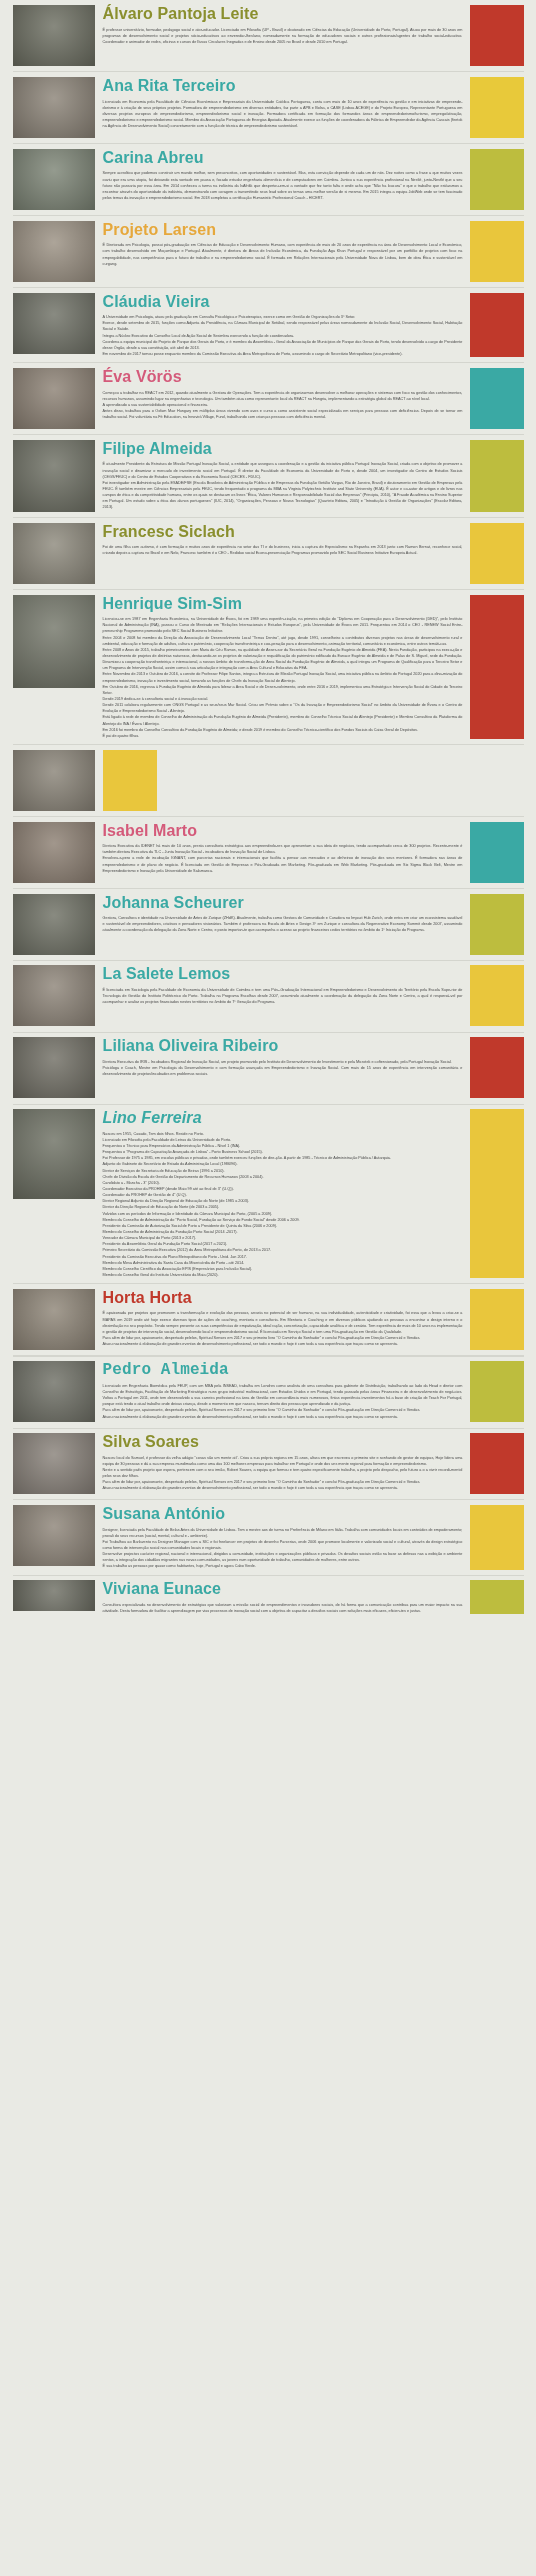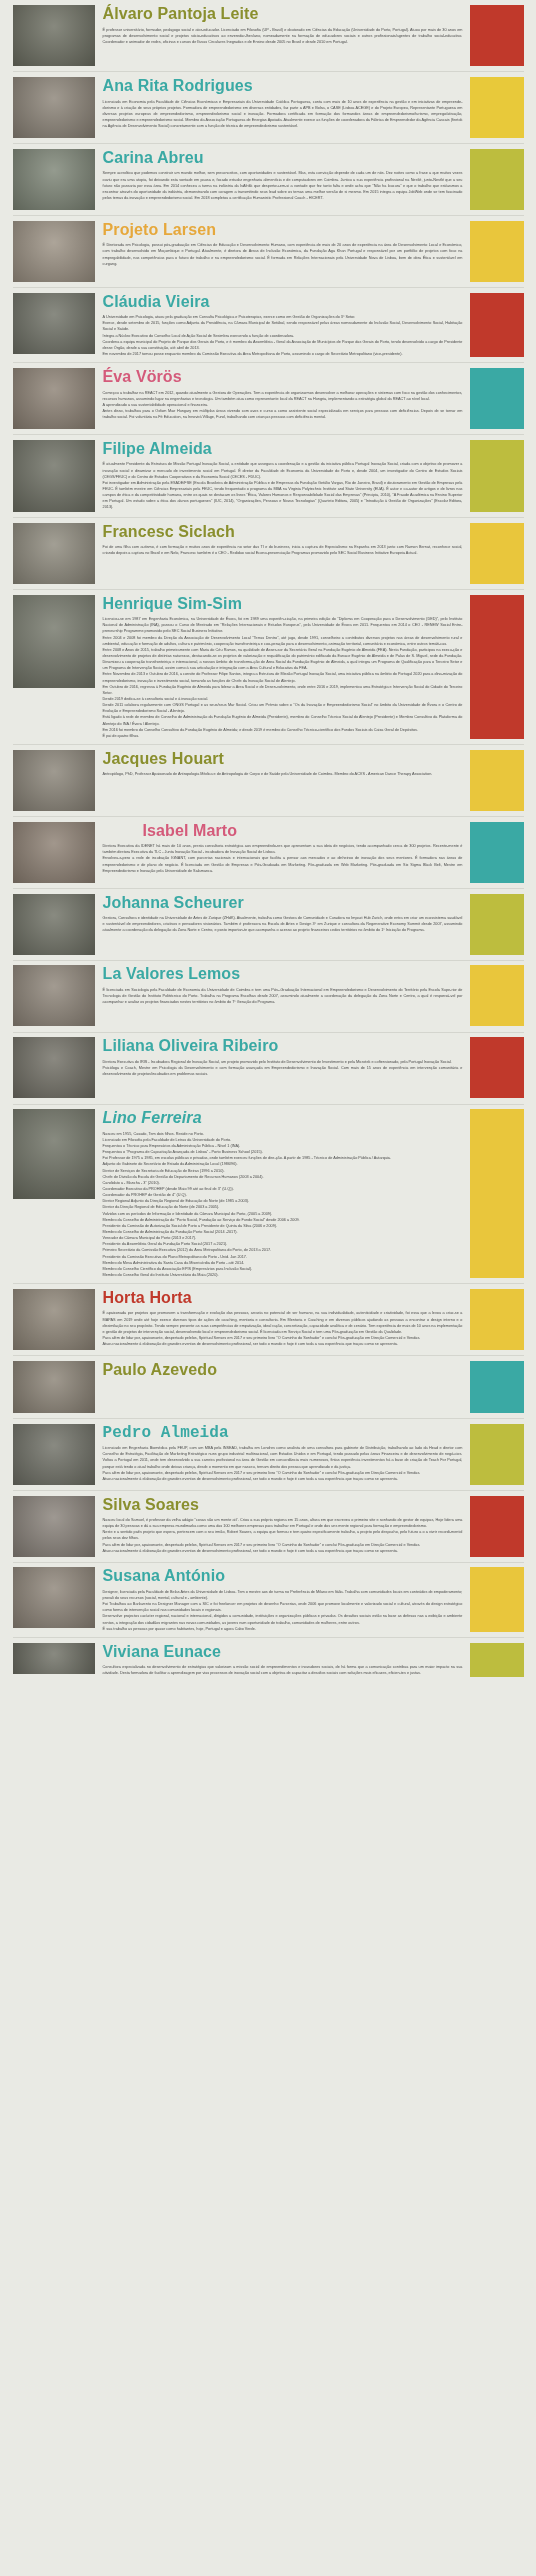--- a/index.html
+++ b/index.html
@@ -83,21 +83,21 @@
         <div class="bio">É professor universitário, formador, pedagogo social e ator-educador. Licenciado em Filosofia (UP - Brasil) e doutorado em Ciências da Educação (Universidade do Porto, Portugal). Atuou por mais de 30 anos em programas de desenvolvimento social e projetos sócio-educativos ao enveredar-lhes/ano, nomeadamente na formação de educadores sociais e outros profissionais/agentes de trabalho social-educativo. Coordenador e animador de redes, oficinas e cursos de Iluvas Circulares Inegradas e de Ensino desde 2005 no Brasil e desde 2010 em Portugal.</div>
       </div>
       <div class="swatch" style="background: rgb(192, 57, 43); min-height: 61px;"></div>
     </div>
     <div class="sep"></div>
     <div class="person">
       <div class="photo" style="height: 61px; background: rgb(140, 132, 120);">
         <div class="ph-inner" style="background: radial-gradient(circle at 50% 35%, rgba(255, 255, 255, 0.18), rgba(0, 0, 0, 0.25));"></div>
       </div>
       <div class="body">
-        <div class="name" style="color: rgb(58, 169, 164);">Ana Rita Rodrigues</div>
+        <div class="name" style="color: rgb(58, 169, 164);">Ana Rita Terceiro</div>
         <div class="bio">Licenciada em Economia pela Faculdade de Ciências Económicas e Empresariais da Universidade Católica Portuguesa, conta com mais de 10 anos de experiência na gestão e em iniciativas de empreende-dorismo e à criação de seus próprios projetos. Formadora de empreendedorismo em diversas entidades, faz parte a APB e Bolsa, o CASE (Lisboa ACEGE) e do Projeto Europeu, Representante Portuguesa em diversas projetos europeus de empreendedorismo, empreendedorismo social e inovação. Formadora certificada em formação dos formandos áreas de empreendedorismo/turismo, emprego/ativação, empreendedorismo e empreendedorismo social. Membro da Associação Portuguesa de Energias Apoiada. Atualmente exerce as funções de coordenadora da Fábrica de Empreendedor da Agência Cascais (firetok na Agência de Desenvolvimento Social) concretamente com a função de técnica de empreendedorismo sustentável.</div>
       </div>
       <div class="swatch" style="background: rgb(232, 201, 58); min-height: 61px;"></div>
     </div>
     <div class="sep"></div>
     <div class="person">
       <div class="photo" style="height: 61px; background: rgb(125, 133, 118);">
         <div class="ph-inner" style="background: radial-gradient(circle at 50% 35%, rgba(255, 255, 255, 0.18), rgba(0, 0, 0, 0.25));"></div>
       </div>
       <div class="body">
@@ -186,33 +186,29 @@
 Em 2016 foi membro do Conselho Consultivo da Fundação Eugénio de Almeida; e desde 2019 é membro do Conselho Técnico-científico dos Fundos Sociais da Caixa Geral de Depósitos.
 É pai de quatro filhas.</div>
       </div>
       <div class="swatch" style="background: rgb(192, 57, 43); min-height: 93px;"></div>
     </div>
     <div class="sep"></div>
     <div class="person">
       <div class="photo" style="height: 61px; background: rgb(138, 132, 120);">
         <div class="ph-inner" style="background: radial-gradient(circle at 50% 35%, rgba(255, 255, 255, 0.18), rgba(0, 0, 0, 0.25));"></div>
       </div>
-      <div class="body">
-        <div class="name" style="color: rgb(138, 143, 46);">Jacques Houart</div>
-        <div class="bio">Antropólogo, PhD, Professor Apaixonado de Antropologia Médica e de Antropologia de Corpo e de Saúde pela Universidade de Coimbra. Membro do ACVS - American Dance Therapy Association.</div>
-      </div>
       <div class="swatch" style="background: rgb(233, 198, 60); min-height: 61px;"></div>
     </div>
     <div class="sep"></div>
     <div class="person">
       <div class="photo" style="height: 61px; background: rgb(141, 128, 115);">
         <div class="ph-inner" style="background: radial-gradient(circle at 50% 35%, rgba(255, 255, 255, 0.18), rgba(0, 0, 0, 0.25));"></div>
       </div>
       <div class="body">
-        <div class="name" style="color: rgb(212, 90, 122); margin-left: 40px;">Isabel Marto</div>
+        <div class="name" style="color: rgb(212, 90, 122);">Isabel Marto</div>
         <div class="bio">Diretora Executiva da IDENET há mais de 10 anos, presta consultoria estratégica aos empreendedo-res que apresentam a sua ideia de negócios, tendo acompanhado cerca de 300 projetos. Recente-mente é também diretora Executiva da TLC - Junta Inovação Social - incubadora de Inovação Social de Lisboa.
 Envolveu-s-pero a rede de incubação IGNANT, com parcerias nacionais e internacionais que facilita a pensar aos mercados e ao dinheiroo de inovação dos seus mentores. É formadora nas áreas de empreendedorismo e de plano de negócio. É licenciada em Gestão de Empresas e Pós-Graduada em Marketing. Pós-graduada em Web Marketing. Pós-graduada em Six Sigma Black Belt, Mestre em Empreendedorismo e Inovação pela Universidade de Salamanca.</div>
       </div>
       <div class="swatch" style="background: rgb(58, 169, 164); min-height: 61px;"></div>
     </div>
     <div class="sep"></div>
     <div class="person">
       <div class="photo" style="height: 61px; background: rgb(111, 113, 101);">
         <div class="ph-inner" style="background: radial-gradient(circle at 50% 35%, rgba(255, 255, 255, 0.18), rgba(0, 0, 0, 0.25));"></div>
       </div>
@@ -221,21 +217,21 @@
         <div class="bio">Gestora, Consultora e identidade na Universidade de Artes de Zurique (ZHdK). Atualmente, trabalha como Gestora de Comunidade e Curadora no Impact Hub Zurich, onde entra em criar um ecossistema saudável e sustentável de empreendedores, criativos e pensadores visionários. Também é professora na Escola de Artes e Design 3º em Zurique e consultora da Regenerative Economy Summit desde 2007, assumindo atualmente a coordenação da delegação da Zona Norte e Centro, e posto importan-te que acompanha o acesso ao projeto financeiros cedos territórios no âmbito do 1º Iniciação do Programa.</div>
       </div>
       <div class="swatch" style="background: rgb(189, 189, 62); min-height: 61px;"></div>
     </div>
     <div class="sep"></div>
     <div class="person">
       <div class="photo" style="height: 61px; background: rgb(142, 133, 121);">
         <div class="ph-inner" style="background: radial-gradient(circle at 50% 35%, rgba(255, 255, 255, 0.18), rgba(0, 0, 0, 0.25));"></div>
       </div>
       <div class="body">
-        <div class="name" style="color: rgb(58, 169, 164);">La Valores Lemos</div>
+        <div class="name" style="color: rgb(58, 169, 164);">La Salete Lemos</div>
         <div class="bio">É licenciada em Sociologia pela Faculdade de Economia da Universidade de Coimbra e tem uma Pós--Graduação Internacional em Empreendedorismo e Desenvolvimento do Território pela Escola Supe-rior de Tecnologia de Gestão do Instituto Politécnico do Porto. Trabalha na Programa Escolhas desde 2007, assumindo atualmente a coordenação da delegação da Zona Norte e Centro, a qual é responsá-vel por acompanhar e avaliar os projetos financiados nestes territórios no âmbito do 7º Geração do Programa.</div>
       </div>
       <div class="swatch" style="background: rgb(233, 198, 60); min-height: 61px;"></div>
     </div>
     <div class="sep"></div>
     <div class="person">
       <div class="photo" style="height: 61px; background: rgb(113, 111, 101);">
         <div class="ph-inner" style="background: radial-gradient(circle at 50% 35%, rgba(255, 255, 255, 0.18), rgba(0, 0, 0, 0.25));"></div>
       </div>
       <div class="body">
@@ -286,30 +282,20 @@
       </div>
       <div class="body">
         <div class="name" style="color: rgb(192, 57, 43);">Horta Horta</div>
         <div class="bio">É apaixonada por projetos que promovem a transformação e evolução das pessoas, arrasta no potencial de ser humano, na sua individualidade, autenticidade e criatividade, foi essa que a levou a criar-se a MAPAS em 2019 onde até hoje exerce diversos tipos de ações de coaching, mentoria e consultoria. Em Mentoria e Coaching e em diversos públicos ajudando as pessoas a encontrar o design interno e o dissimilação no seu propósito. Tendo sempre presente as suas competências de empatização, ideal ração, concretização, capacidade analítica e de cenário. Tem experiência de mais de 10 anos na implementação e gestão de projetos de intervenção social, desenvolvendo local e empreendedorismo social. É licenciada em Serviço Social e tem uma Pós-graduação em Gestão da Qualidade.
 Para além de lidar por, apaixonante, despertado pelelos, Spiritual Senses em 2017 e seu primeiro livro "O Caminho do Sonhador" e conclui Pós-graduação em Direção Comercial e Vendas.
 Atuou nacionalmente à elaboração de grandes eventos de desenvolvimento profissional, ser todo o mundo e hoje é com toda a sua experiência que traçou como se apresenta.</div>
       </div>
       <div class="swatch" style="background: rgb(233, 198, 60); min-height: 61px;"></div>
     </div>
     <div class="sep"></div>
-    <div class="person">
-      <div class="photo" style="height: 52px; background: rgb(139, 131, 118);">
-        <div class="ph-inner" style="background: radial-gradient(circle at 50% 35%, rgba(255, 255, 255, 0.18), rgba(0, 0, 0, 0.25));"></div>
-      </div>
-      <div class="body">
-        <div class="name" style="color: rgb(138, 143, 46);">Paulo Azevedo</div>
-        <div class="bio"></div>
-      </div>
-      <div class="swatch" style="background: rgb(58, 169, 164); min-height: 52px;"></div>
-    </div>
     <div class="sep"></div>
     <div class="person">
       <div class="photo" style="height: 61px; background: rgb(111, 112, 102);">
         <div class="ph-inner" style="background: radial-gradient(circle at 50% 35%, rgba(255, 255, 255, 0.18), rgba(0, 0, 0, 0.25));"></div>
       </div>
       <div class="body">
         <div class="name" style="color: rgb(58, 169, 164); font-family: Liberation Mono, monospace;">Pedro Almeida</div>
         <div class="bio">Licenciado em Engenharia Biomédica pela FEUP, com um MBA pela INSEAD, trabalha em Londres como analista de uma consultora para gabinete de Distribuição, trabalhando ao lado da Head e diretor com Conselho de Estratégia, Facilitação de Marketing Estratégico nuns grupo industrial multinacional, com Estados Unidos e em Portugal, tendo passado pelas áreas Financeira e de desenvolvimento de negó-cios. Voltou a Portugal em 2011, onde tem desenvolvido a sua carreira profissional na área de Gestão em concordância mais numerosos, fintas experiência investimentos há a base de criação de Teach For Portugal, porque está tendo o atual trabalho onde deixas criança, desde o momento em que nasceu, ternam direito dos pessoa que aprendizado e da justiça.
 Para além de lidar por, apaixonante, despertado pelelos, Spiritual Senses em 2017 e seu primeiro livro "O Caminho do Sonhador" e conclui Pós-graduação em Direção Comercial e Vendas.
 Atuou nacionalmente à elaboração de grandes eventos de desenvolvimento profissional, ser todo o mundo e hoje é com toda a sua experiência que traçou como se apresenta.</div>

